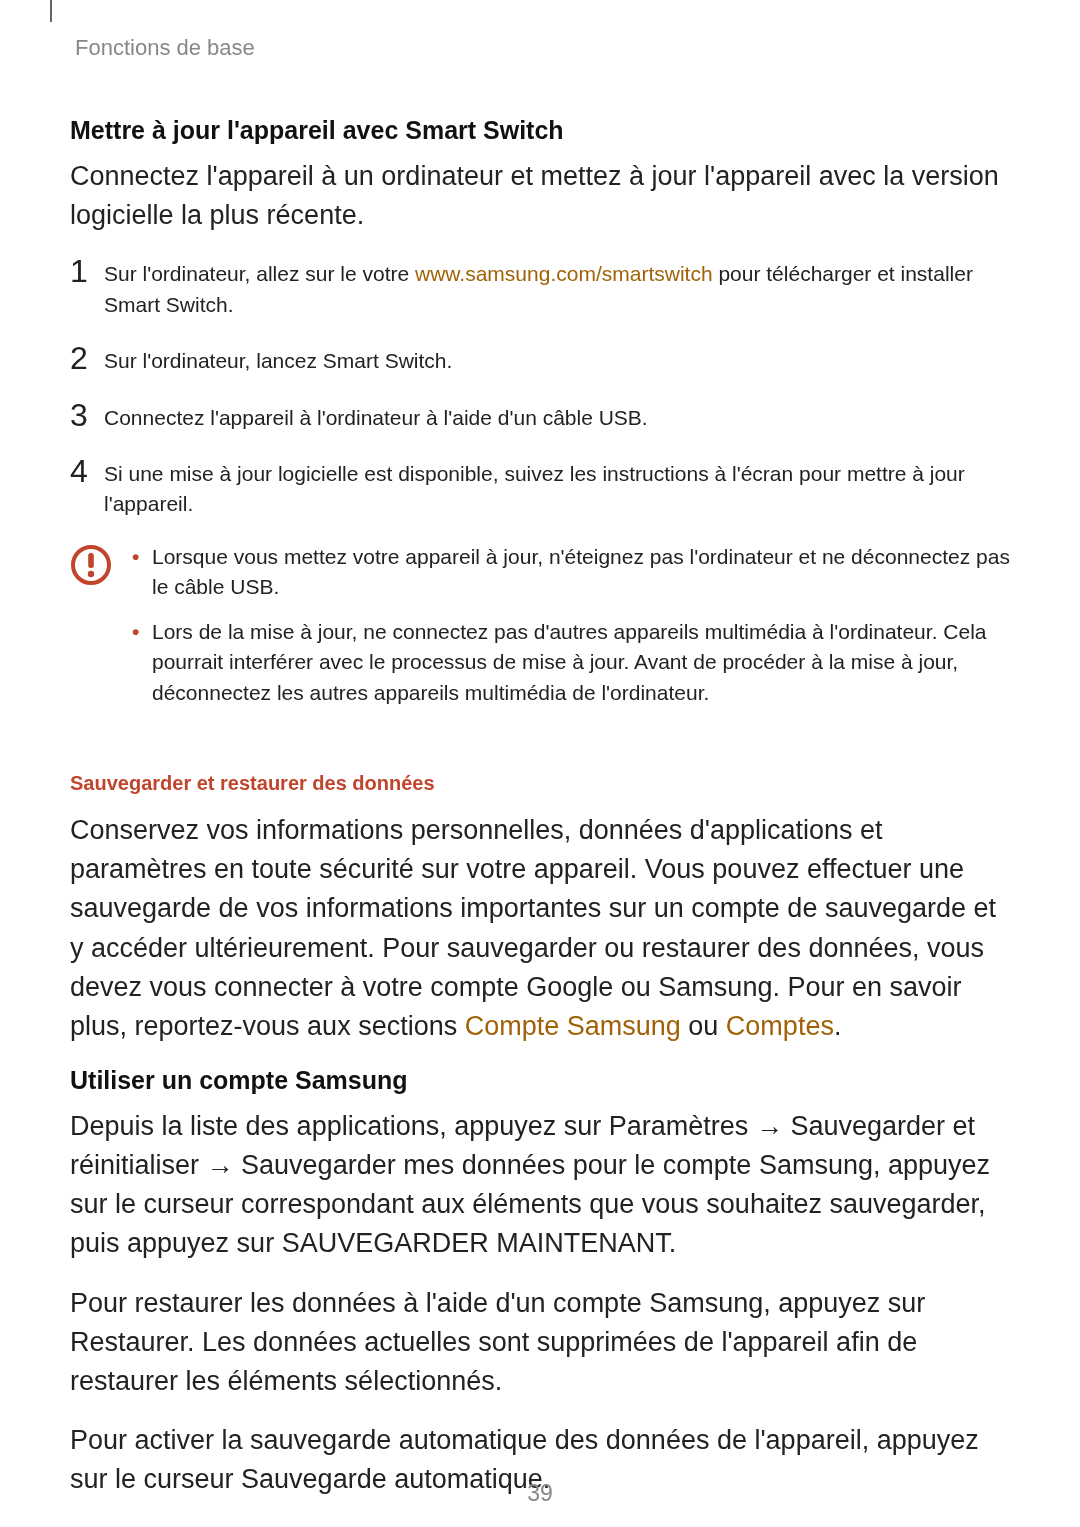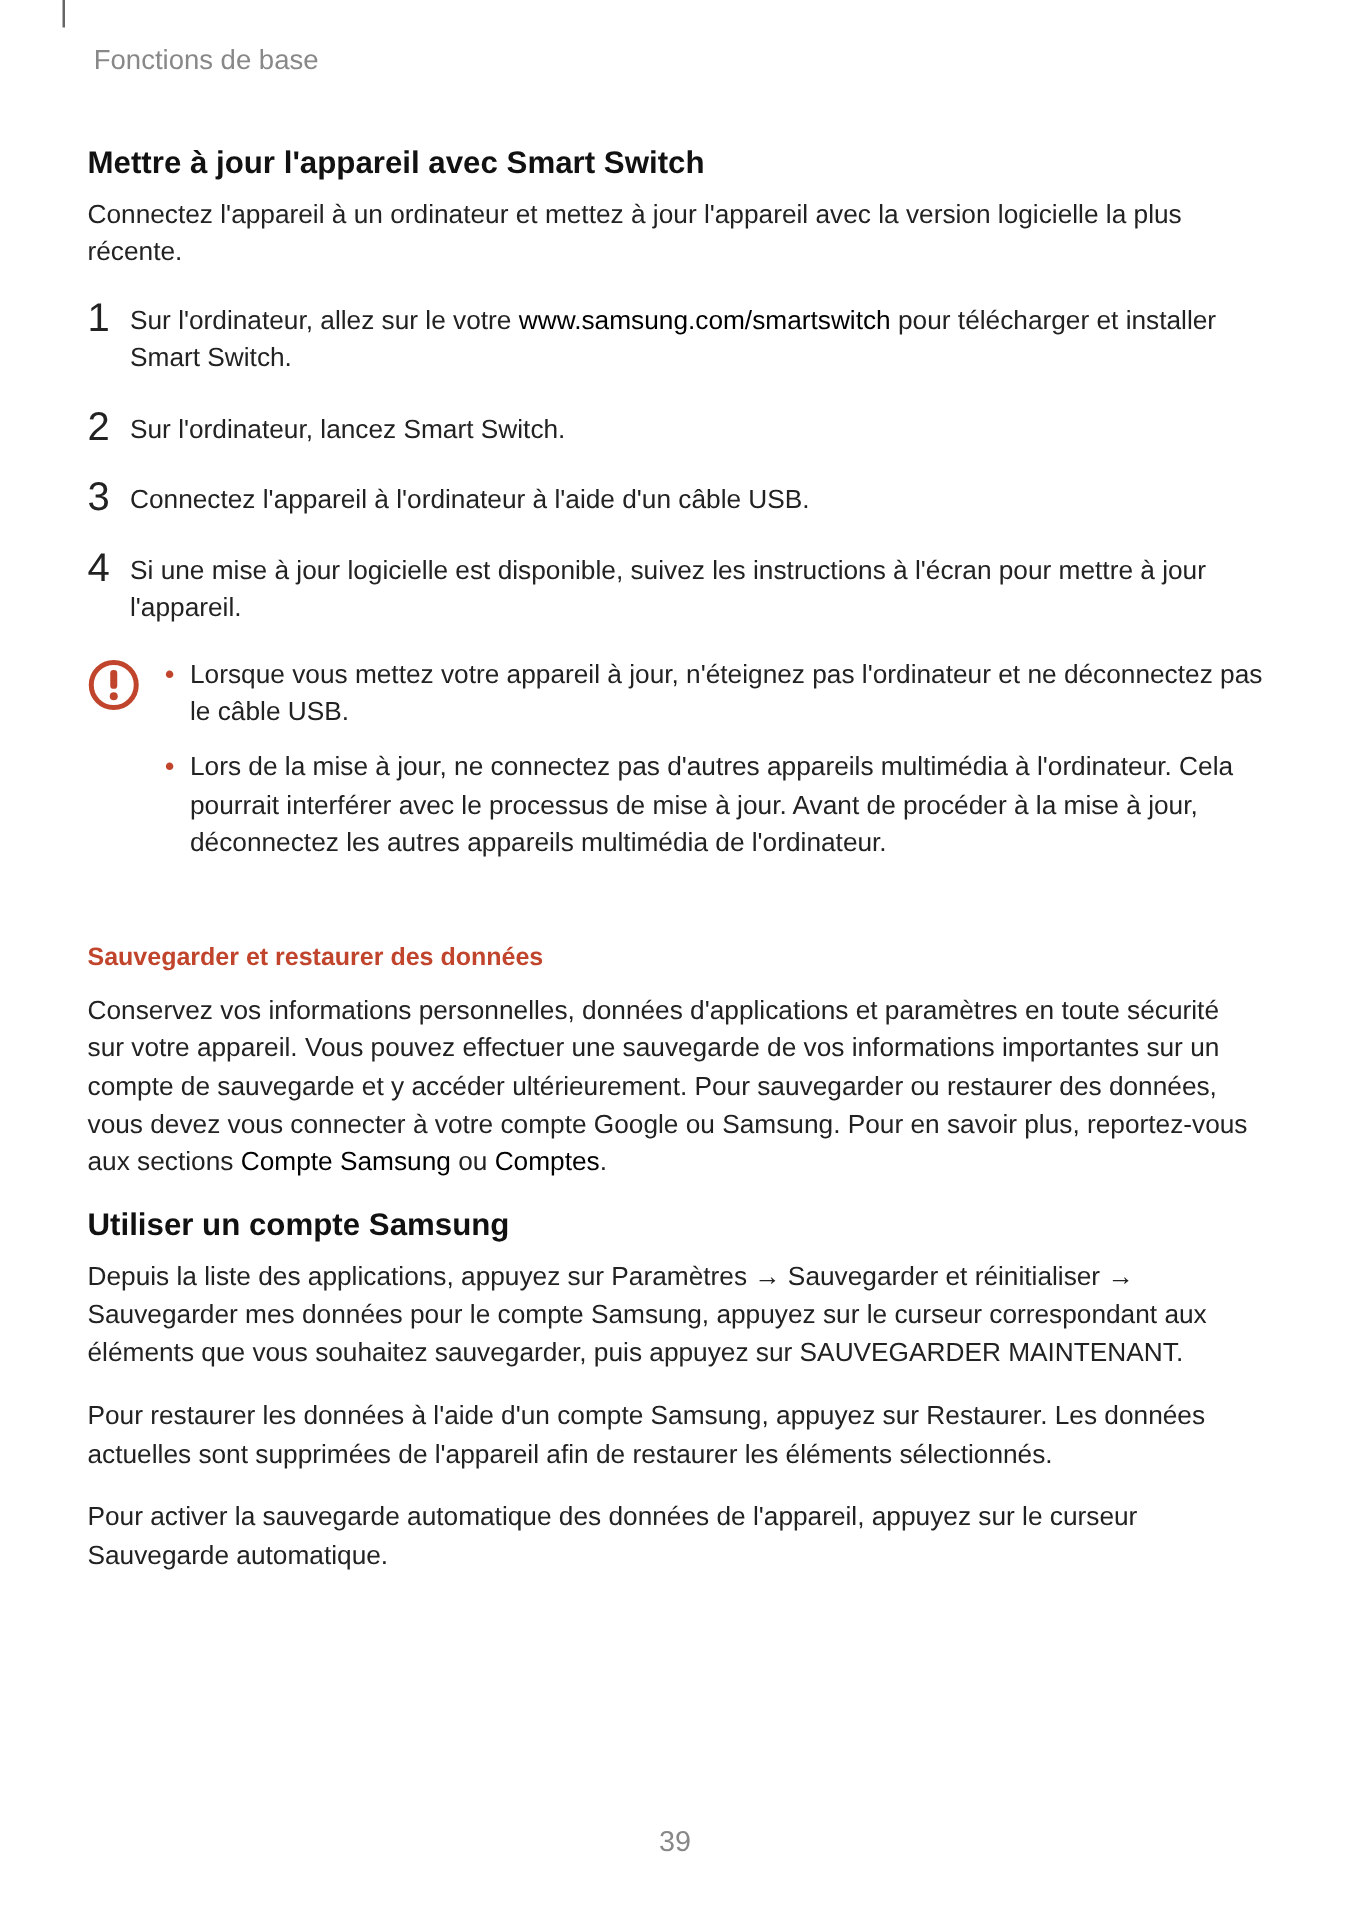--- a/index.html
+++ b/index.html
@@ -31,21 +31,21 @@
     margin-bottom: 55px;
     margin-left: 5px;
   }
   .h2 {
     font-size: 25px;
     font-weight: 700;
     margin-bottom: 12px;
     color: #111;
   }
   .body-text {
-    font-size: 21px;
+    font-size: 27px;
     line-height: 1.45;
     margin-bottom: 20px;
   }
   .ol-step {
     display: flex;
     margin-bottom: 22px;
     align-items: flex-start;
   }
   .ol-num {
     font-size: 32px;
@@ -55,21 +55,21 @@
     line-height: 1.0;
     color: #222;
     font-family: "Segoe UI Light", "Helvetica Neue", Arial, sans-serif;
   }
   .ol-text {
     font-size: 21px;
     line-height: 1.45;
     padding-top: 4px;
   }
   .link {
-    color: #000000;
+    color: #a16207;
   }
   .warning-block {
     display: flex;
     margin-top: 10px;
     margin-bottom: 30px;
   }
   .warning-icon {
     flex-shrink: 0;
     width: 42px;
     height: 42px;

